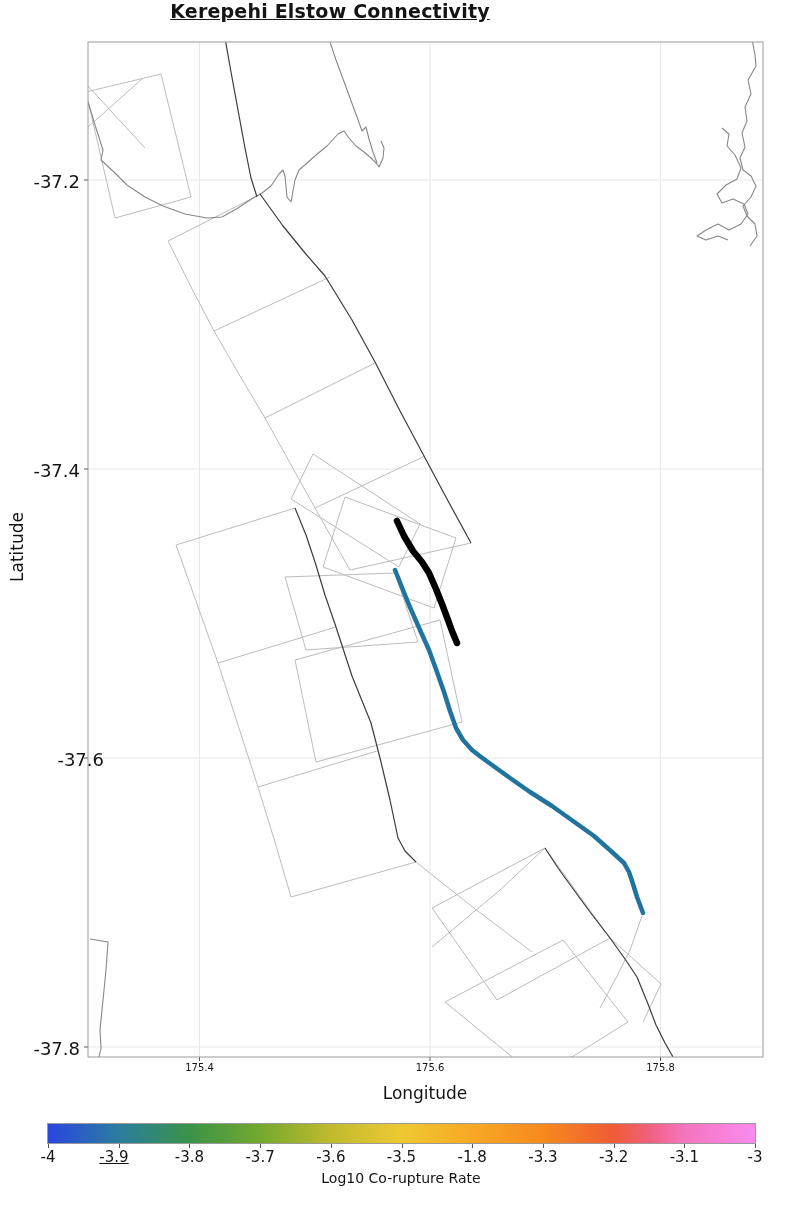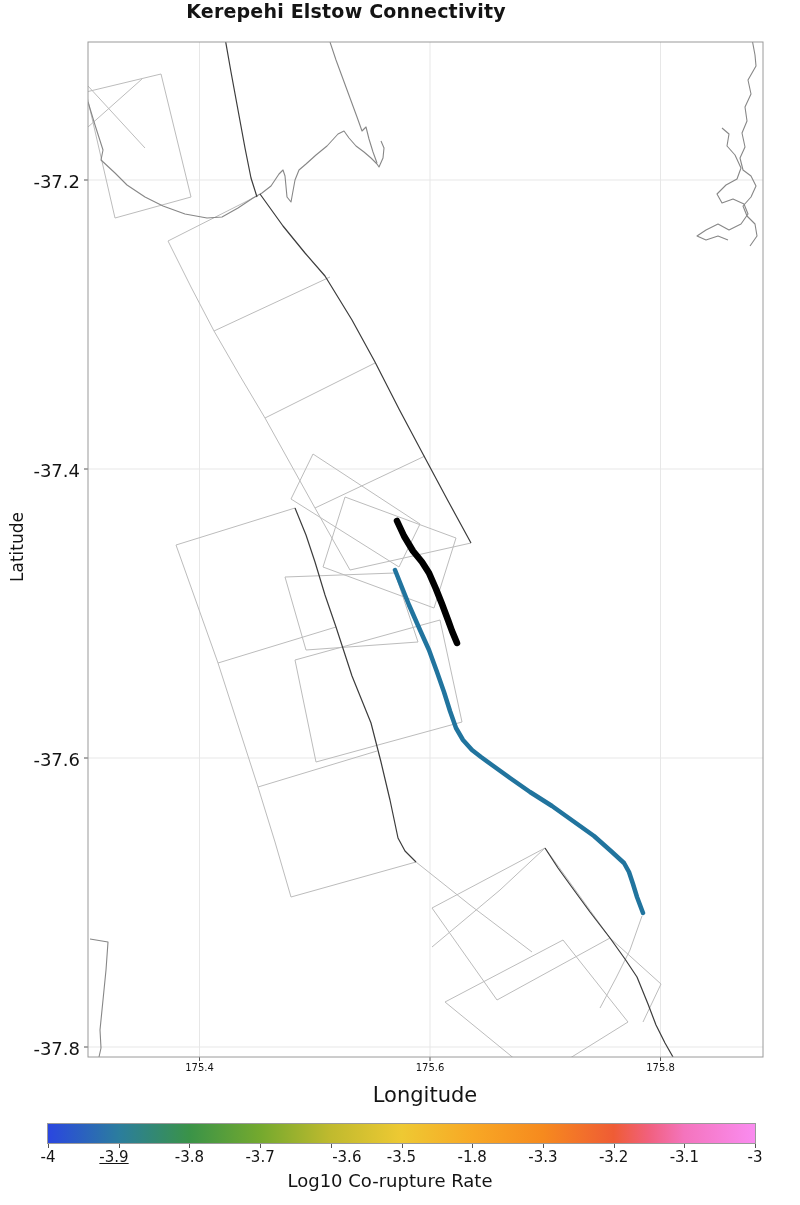--- a/index.html
+++ b/index.html
@@ -1,34 +1,34 @@
 <!DOCTYPE html>
 <html><head>
 <meta charset="utf-8">
 <style>
   html,body{margin:0;padding:0;background:#ffffff;}
   body{width:800px;height:1205px;position:relative;overflow:hidden;
        font-family:"DejaVu Sans","Liberation Sans",sans-serif;color:#141414;}
   .abs{position:absolute;}
-  #figure-title{left:16px;top:5;width:660px;text-align:center;
-    font-size:19px;font-weight:bold;letter-spacing:.2px;}
+  #figure-title{left:0;top:5;width:660px;text-align:center;
+    font-size:19px;font-weight:bold;letter-spacing:.2px;text-decoration:underline;}
   #map-svg{left:0;top:0;}
   .xtick-label{position:absolute;top:1062px;transform:translateX(-50%);
     font-size:10px;white-space:nowrap;}
   .ytick-label{position:absolute;left:0;width:80px;text-align:right;
     font-size:18px;white-space:nowrap;}
-  #xaxis-label{left:425px;top:1083px;transform:translateX(-50%);font-size:21px;}
+  #xaxis-label{left:425px;top:1083px;transform:translateX(-50%);font-size:17px;}
   #yaxis-label{left:17px;top:547px;transform:translate(-50%,-50%) rotate(-90deg);
     font-size:17px;white-space:nowrap;}
   #colorbar{left:47px;top:1123px;width:707px;height:19px;
     border:1px solid #9a9a9a;box-sizing:content-box;}
   .cbar-tick{position:absolute;top:1144px;width:1px;height:4px;background:#555;}
   .cbar-tick-label{position:absolute;top:1148px;transform:translateX(-50%);
     font-size:15px;white-space:nowrap;}
-  #colorbar-label{left:390px;top:1170px;transform:translateX(-50%);font-size:18px;}
+  #colorbar-label{left:401px;top:1170px;transform:translateX(-50%);font-size:14px;}
 </style>
 </head>
 <body>
 
 <div class="abs" id="figure-title">Kerepehi Elstow Connectivity</div>
 
 <svg class="abs" id="map-svg" width="800" height="1205" xmlns="http://www.w3.org/2000/svg">
   <defs>
     <clipPath id="plot-clip">
         <rect id="clip-rect" x="88" y="42" width="675" height="1015"></rect>
@@ -93,39 +93,39 @@
 </svg>
 
 <div id="xtick-labels">
     <div class="xtick-label" style="left: 199.5px;">175.4</div>
     <div class="xtick-label" style="left: 430px;">175.6</div>
     <div class="xtick-label" style="left: 660.5px;">175.8</div>
   </div>
 <div id="ytick-labels">
     <div class="ytick-label" style="top: 171px;">-37.2</div>
     <div class="ytick-label" style="top: 460px;">-37.4</div>
-    <div class="ytick-label" style="top: 749px;">-37.6</div>
+    <div class="ytick-label" style="top: 749px; margin-left: 24px;">-37.6</div>
     <div class="ytick-label" style="top: 1038px;">-37.8</div>
   </div>
 
 <div class="abs" id="xaxis-label">Longitude</div>
 <div class="abs" id="yaxis-label">Latitude</div>
 
 <div class="abs" id="colorbar" style="background: linear-gradient(to right, rgb(42, 70, 224) 0%, rgb(43, 125, 158) 10%, rgb(58, 147, 72) 20%, rgb(116, 169, 46) 30%, rgb(192, 186, 46) 40%, rgb(238, 201, 51) 50%, rgb(248, 168, 37) 60%, rgb(246, 138, 30) 70%, rgb(239, 92, 53) 80%, rgb(241, 96, 126) 85%, rgb(244, 116, 189) 90%, rgb(250, 140, 240) 100%);"></div>
 <div id="cbar-ticks">
     <div class="cbar-tick" style="left: 48px;"></div>
     <div class="cbar-tick-label" style="left: 48px;">-4</div>
     <div class="cbar-tick" style="left: 118.7px;"></div>
     <div class="cbar-tick-label" style="left: 114px; text-decoration: underline;">-3.9</div>
     <div class="cbar-tick" style="left: 189.4px;"></div>
     <div class="cbar-tick-label" style="left: 189.4px;">-3.8</div>
     <div class="cbar-tick" style="left: 260.1px;"></div>
     <div class="cbar-tick-label" style="left: 260.1px;">-3.7</div>
     <div class="cbar-tick" style="left: 330.8px;"></div>
-    <div class="cbar-tick-label" style="left: 330.8px; margin-left: 16px;">-3.6</div>
+    <div class="cbar-tick-label" style="left: 330.8px;">-3.6</div>
     <div class="cbar-tick" style="left: 401.5px;"></div>
     <div class="cbar-tick-label" style="left: 401.5px;">-3.5</div>
     <div class="cbar-tick" style="left: 472.2px;"></div>
     <div class="cbar-tick-label" style="left: 472.2px;">-1.8</div>
     <div class="cbar-tick" style="left: 542.9px;"></div>
     <div class="cbar-tick-label" style="left: 542.9px;">-3.3</div>
     <div class="cbar-tick" style="left: 613.6px;"></div>
     <div class="cbar-tick-label" style="left: 613.6px;">-3.2</div>
     <div class="cbar-tick" style="left: 684.3px;"></div>
     <div class="cbar-tick-label" style="left: 684.3px;">-3.1</div>

